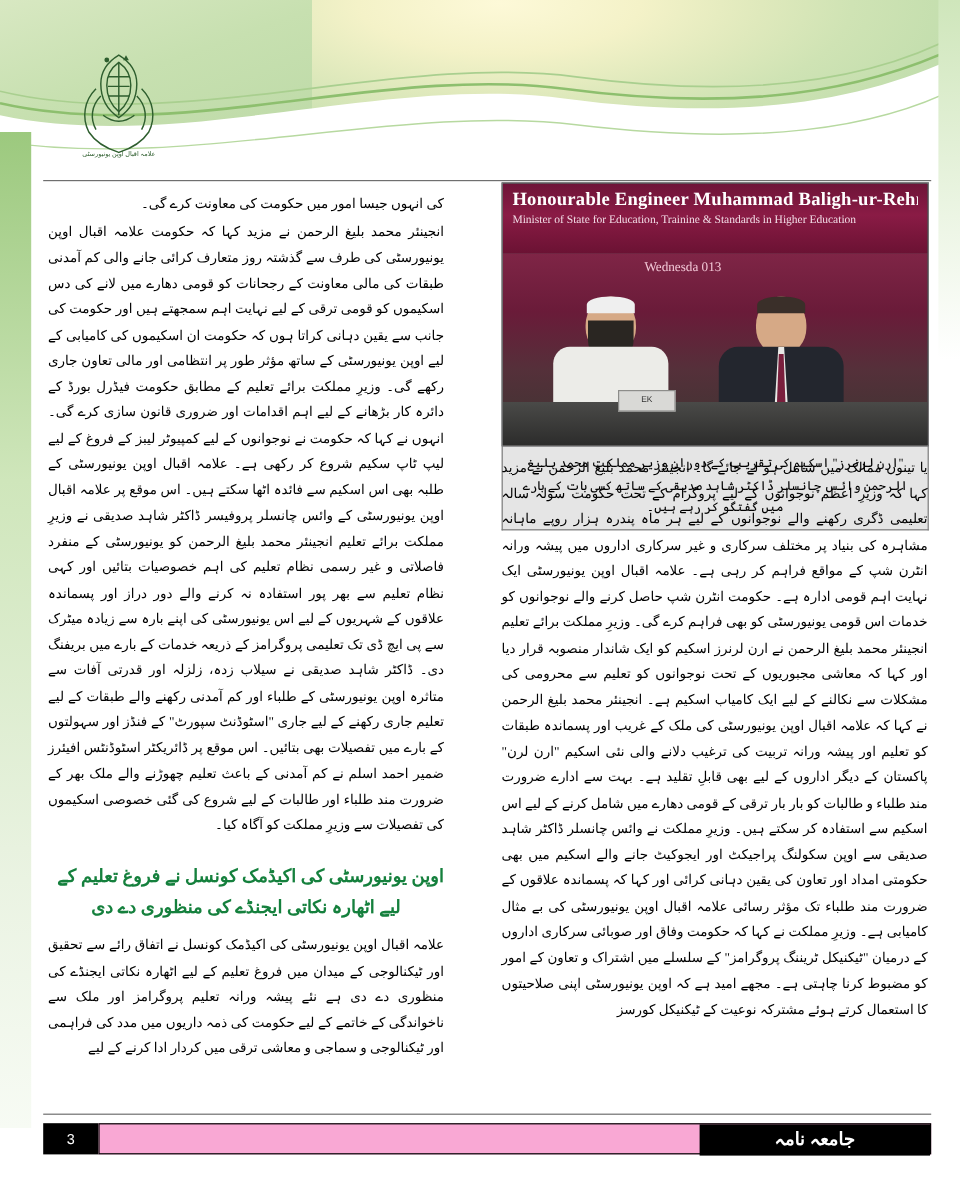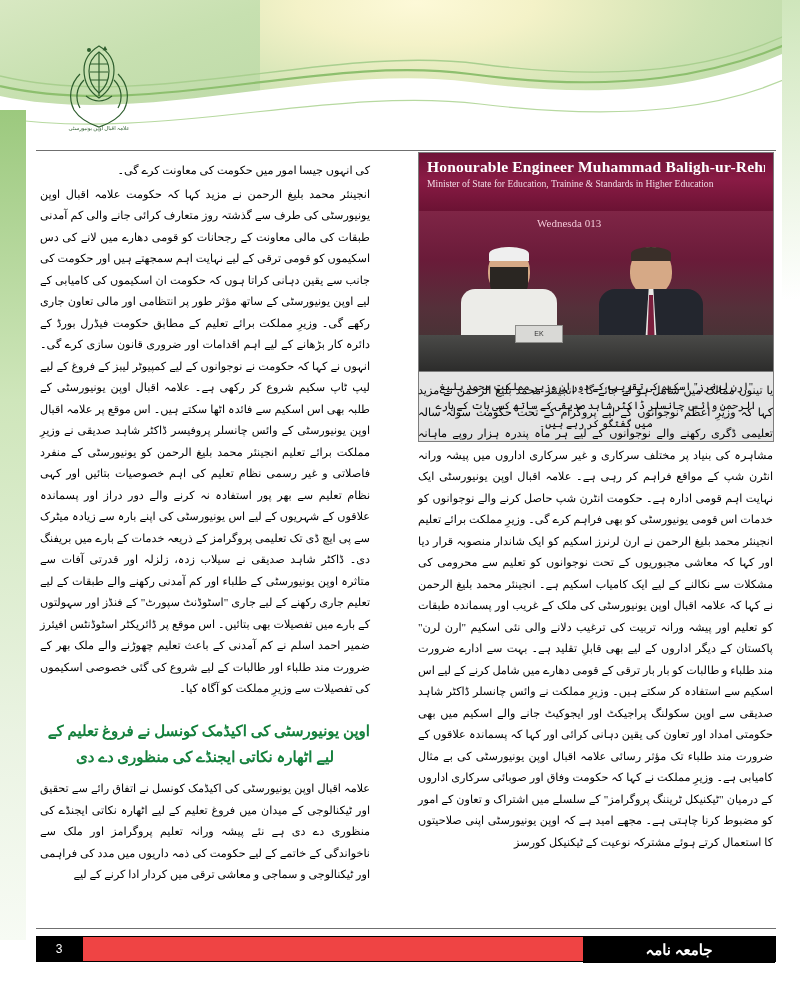--- a/index.html
+++ b/index.html
@@ -274,21 +274,21 @@
     font-size: 12px;
     text-align: center;
     line-height: 26px;
   }
   .footer-bar {
     position: absolute;
     left: 46px; top: 0;
     width: 694px; height: 26px;
     border: 1px solid #000;
     box-sizing: border-box;
-    background: #ef4444;
+    background: #f9a8d4;
   }
   .footer-black {
     position: absolute;
     right: 0; top: 0;
     width: 192px; height: 26px;
     background: #000;
     color: #fff;
     direction: rtl;
     text-align: center;
     font-family: "Liberation Serif", serif;

